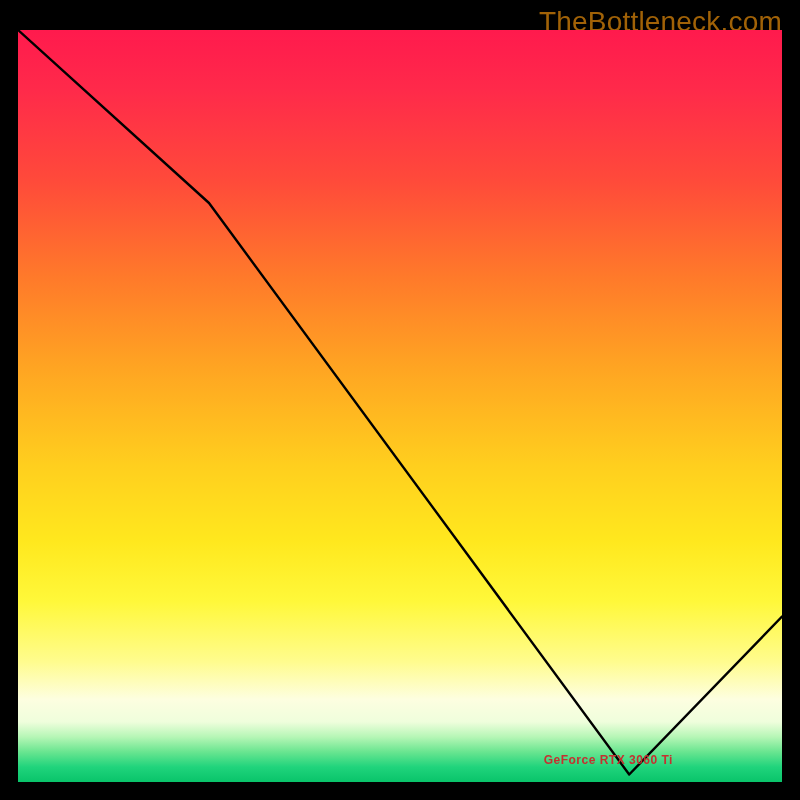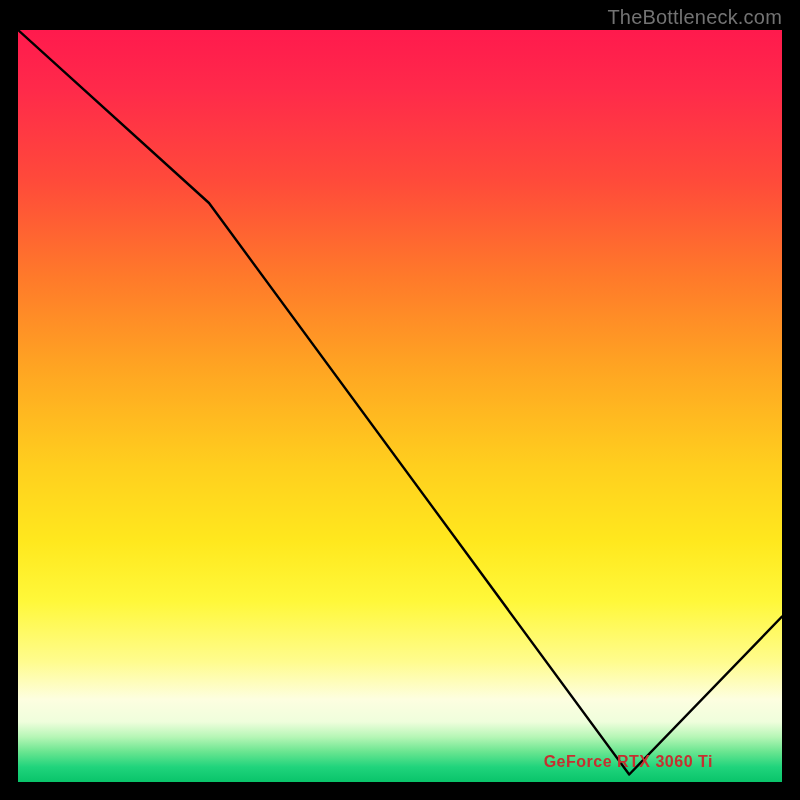--- a/index.html
+++ b/index.html
@@ -39,37 +39,37 @@
       #b6f6b6 94%,
       #69e590 96%,
       #20d47c 98%,
       #09c46a 100%
     );
   }
   .watermark {
     position: absolute;
     top: 6px;
     right: 18px;
-    color: #737373;
-    font-size: 20px;
+    color: #a16207;
+    font-size: 28px;
     font-weight: 500;
     letter-spacing: 0.2px;
     user-select: none;
   }
   .line-svg {
     position: absolute;
     left: 0;
     top: 0;
     width: 764px;
     height: 752px;
   }
   .product-label {
     position: absolute;
     color: #c53030;
-    font-size: 16px;
+    font-size: 12px;
     font-weight: 700;
     letter-spacing: 0.5px;
     white-space: nowrap;
     user-select: none;
   }
 </style>
 </head>
 <body>
 
 <div class="frame">

